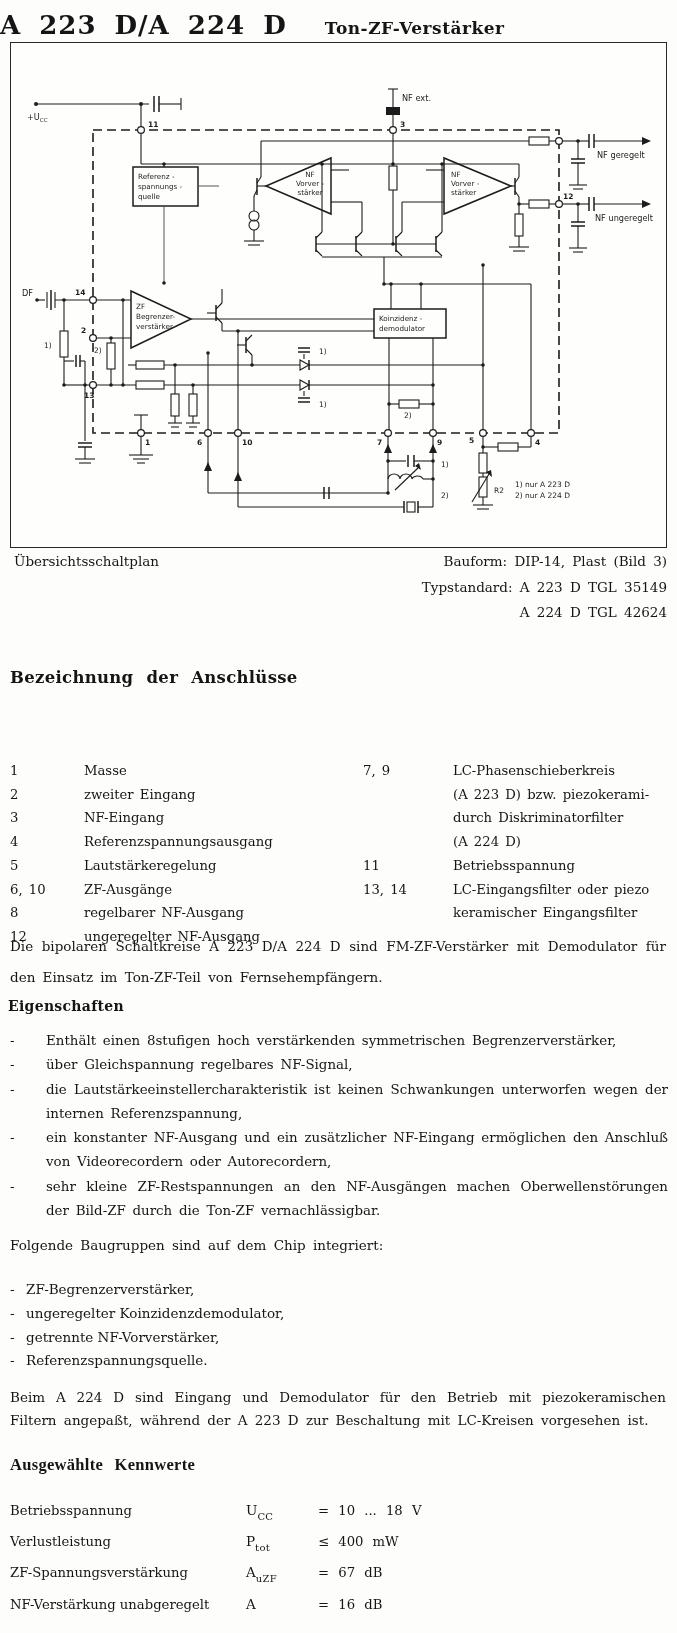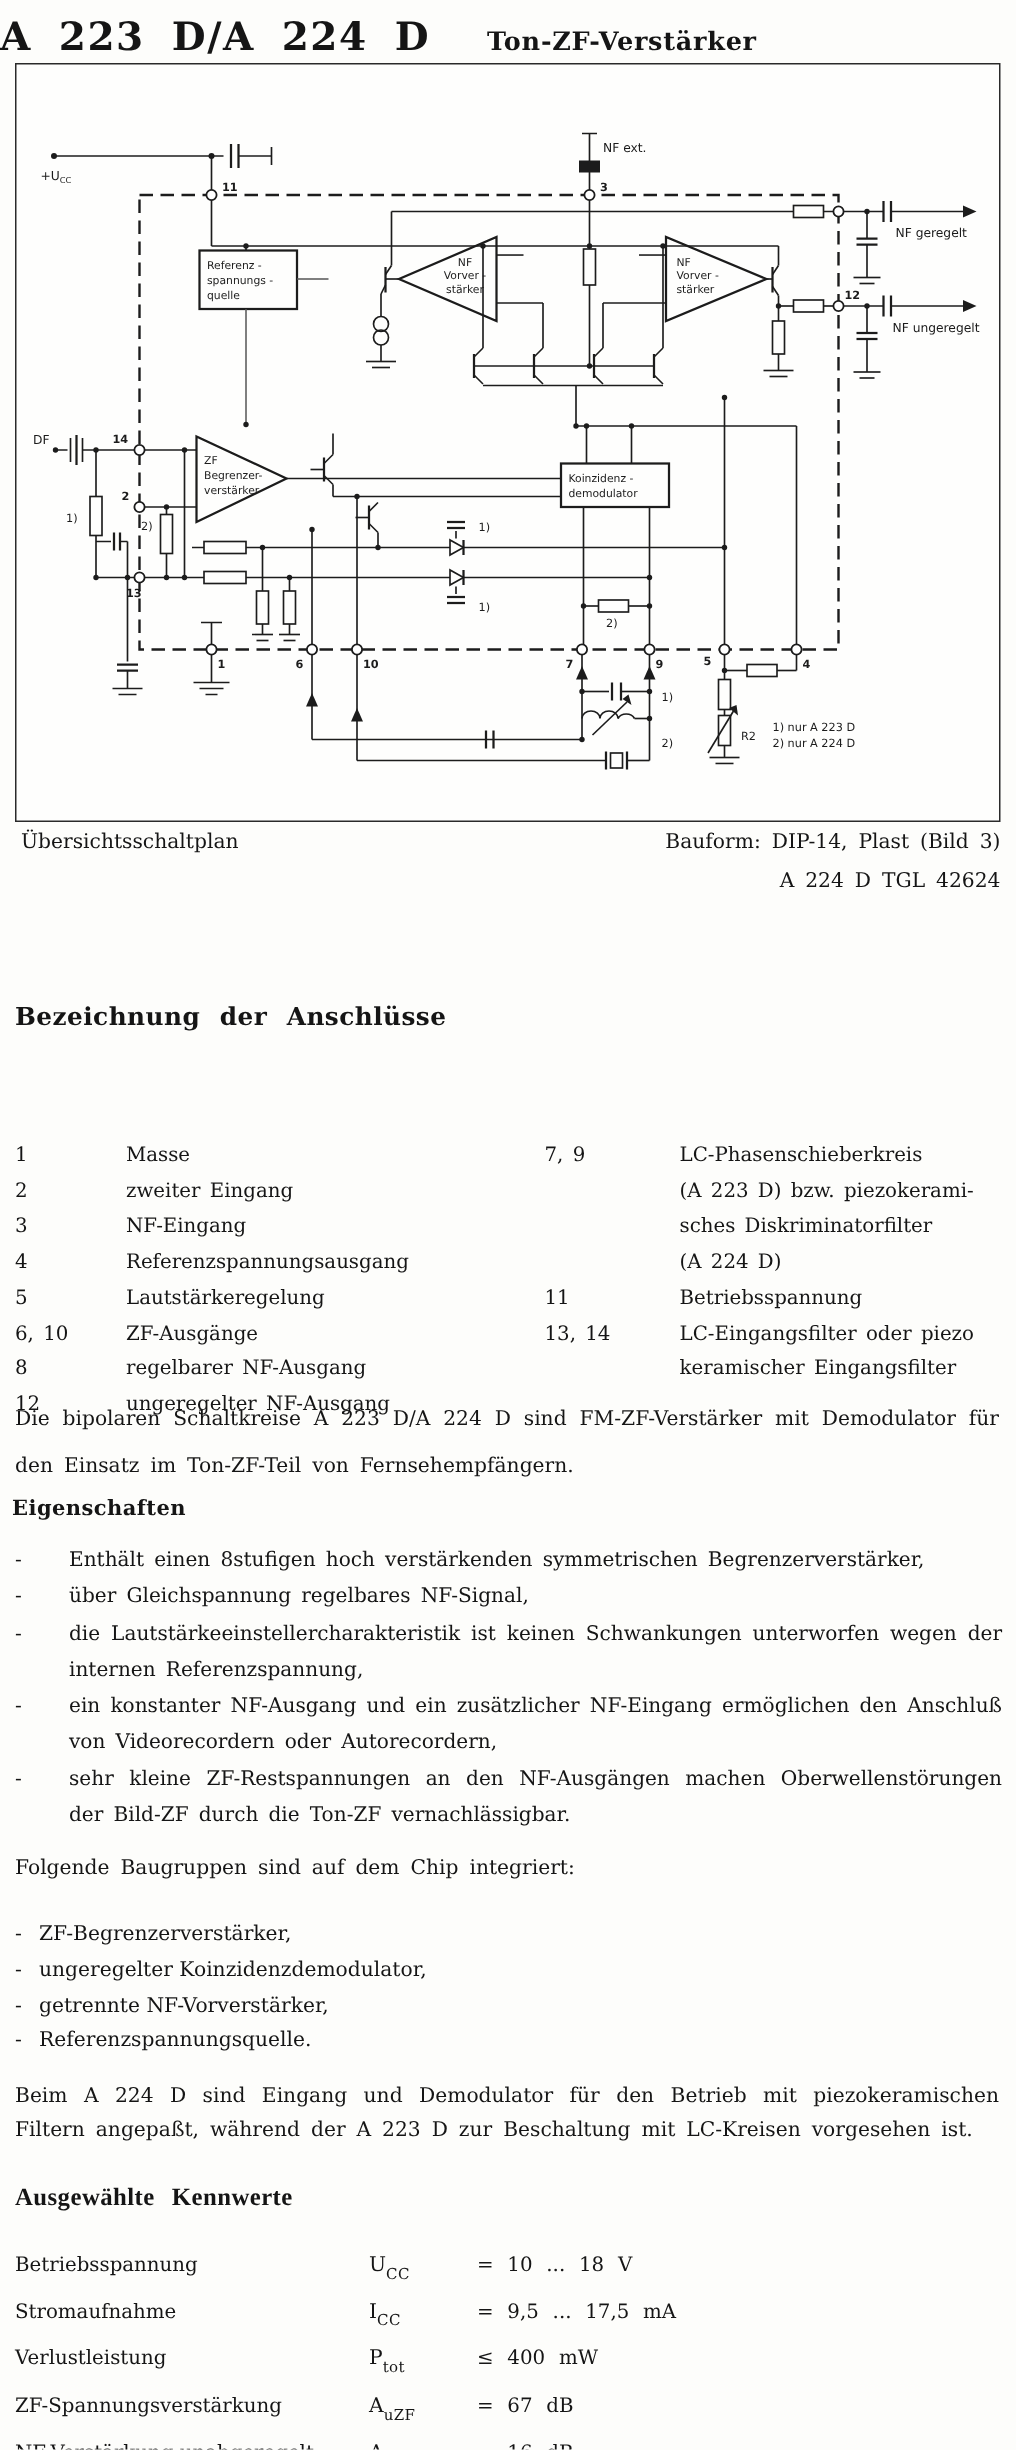--- a/index.html
+++ b/index.html
@@ -449,39 +449,40 @@
         <text class="pnum" x="458" y="400">5</text>
     <circle class="pinc" cx="520" cy="390" r="3.4"></circle>
         <text class="pnum" x="524" y="402">4</text>
   </g>
 </svg>
 </div>
 
 <div class="abs caption-left">Übersichtsschaltplan</div>
 <div class="abs caption-right">
   <div>Bauform: DIP-14, Plast (Bild 3)</div>
+  <div>Typstandard: A 223 D TGL 35149</div>
   <div>A 224 D TGL 42624</div>
 </div>
 
 <div class="abs h1 anschl-h">Bezeichnung der Anschlüsse</div>
 
 <div class="abs ptable lcol">
   <div class="prow"><span class="pin-no">1</span><span class="pin-desc">Masse</span></div>
   <div class="prow"><span class="pin-no">2</span><span class="pin-desc">zweiter Eingang</span></div>
   <div class="prow"><span class="pin-no">3</span><span class="pin-desc">NF-Eingang</span></div>
   <div class="prow"><span class="pin-no">4</span><span class="pin-desc">Referenzspannungsausgang</span></div>
   <div class="prow"><span class="pin-no">5</span><span class="pin-desc">Lautstärkeregelung</span></div>
   <div class="prow"><span class="pin-no">6, 10</span><span class="pin-desc">ZF-Ausgänge</span></div>
   <div class="prow"><span class="pin-no">8</span><span class="pin-desc">regelbarer NF-Ausgang</span></div>
   <div class="prow"><span class="pin-no">12</span><span class="pin-desc">ungeregelter NF-Ausgang</span></div>
 </div>
 
 <div class="abs ptable rcol">
   <div class="prow">
-    <span class="pin-no">7, 9</span><span class="desc-block"><div>LC-Phasenschieberkreis</div><div>(A 223 D) bzw. piezokerami-</div><div>sches Diskriminatorfilter</div><div>(A 224 D)</div></span>
+    <span class="pin-no">7, 9</span><span class="desc-block"><div>LC-Phasenschieberkreis</div><div>(A 223 D) bzw. piezokerami-</div><div>durch Diskriminatorfilter</div><div>(A 224 D)</div></span>
   </div>
   <div class="prow">
     <span class="pin-no">11</span><span class="desc-block"><div>Betriebsspannung</div></span>
   </div>
   <div class="prow">
     <span class="pin-no">13, 14</span><span class="desc-block"><div>LC-Eingangsfilter oder piezo</div><div>keramischer Eingangsfilter</div></span>
   </div>
 </div>
 
 <div class="abs para intro">Die bipolaren Schaltkreise A 223 D/A 224 D sind FM-ZF-Verstärker mit Demodulator für den Einsatz im Ton-ZF-Teil von Fernsehempfängern.</div>
@@ -504,23 +505,20 @@
 </div>
 
 <div class="abs para abschluss">Beim A 224 D sind Eingang und Demodulator für den Betrieb mit piezokeramischen Filtern angepaßt, während der A 223 D zur Beschaltung mit LC-Kreisen vorgesehen ist.</div>
 
 <div class="abs h1 kenn-h">Ausgewählte Kennwerte</div>
 <div class="abs kenn-table">
   <div class="kenn-row">
     <span class="kenn-param">Betriebsspannung</span><span class="kenn-sym"><span>U</span><span class="sub">CC</span></span><span class="kenn-val">= 10 ... 18 V</span>
   </div>
   <div class="kenn-row">
-    <span class="kenn-param">Stromaufnahme</span><span class="kenn-sym"><span>I</span><span class="sub">CC</span></span><span class="kenn-val">= 9,5 ... 17,5 mA</span>
-  </div>
-  <div class="kenn-row">
     <span class="kenn-param">Verlustleistung</span><span class="kenn-sym"><span>P</span><span class="sub">tot</span></span><span class="kenn-val">≤ 400 mW</span>
   </div>
   <div class="kenn-row">
     <span class="kenn-param">ZF-Spannungsverstärkung</span><span class="kenn-sym"><span>A</span><span class="sub">uZF</span></span><span class="kenn-val">= 67 dB</span>
   </div>
   <div class="kenn-row">
     <span class="kenn-param">NF-Verstärkung unabgeregelt</span><span class="kenn-sym"><span>A</span></span><span class="kenn-val">= 16 dB</span>
   </div>
 </div>
 

